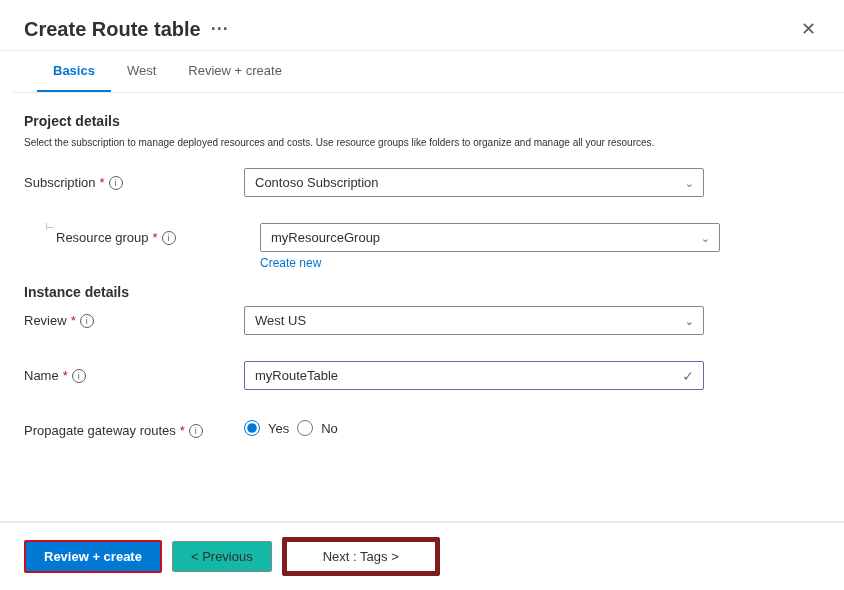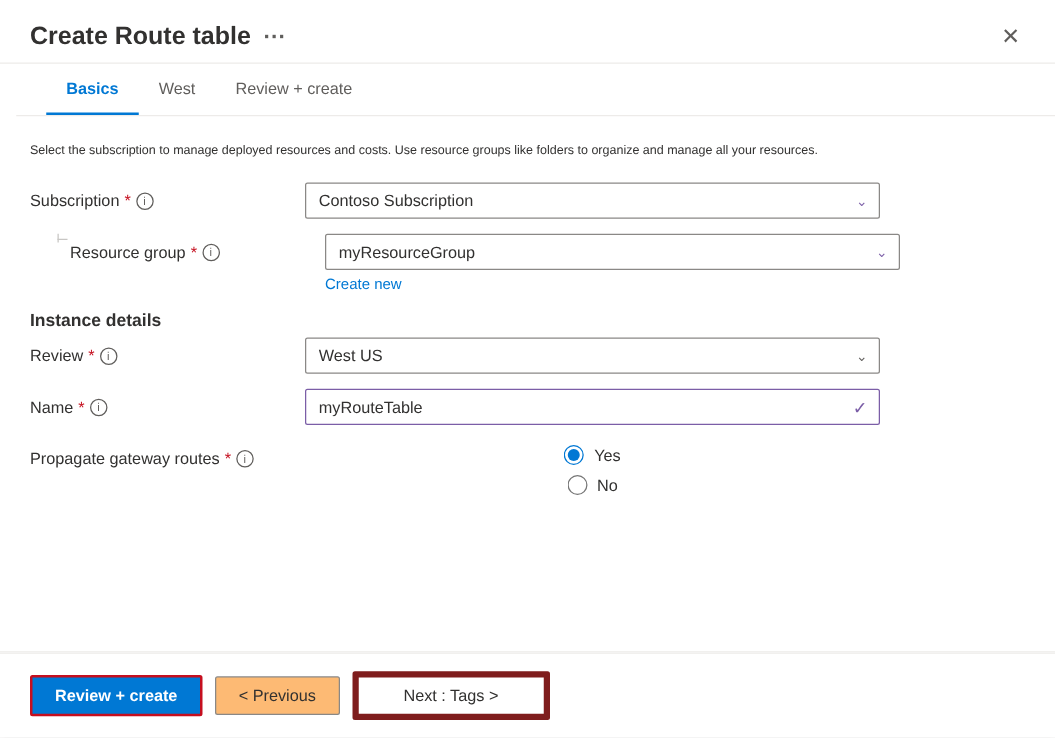--- a/index.html
+++ b/index.html
@@ -84,21 +84,21 @@
     }
     .section-desc {
       font-size: 10px;
       color: #323130;
       margin-bottom: 18px;
       line-height: 1.5;
     }
     .form-group {
       display: flex;
       align-items: flex-start;
-      margin-bottom: 12px;
+      margin-bottom: 26px;
     }
     .form-label {
       width: 220px;
       min-width: 220px;
       padding-top: 7px;
       font-size: 13px;
       color: #323130;
       display: flex;
       align-items: center;
       gap: 4px;
@@ -217,24 +217,23 @@
     .input-with-check .check-icon {
       position: absolute;
       right: 10px;
       top: 50%;
       transform: translateY(-50%);
       color: #7b5ea7;
       font-size: 14px;
     }
     .radio-group {
       display: flex;
-      flex-direction: column;
+      flex-direction: row;
       gap: 8px;
       padding-top: 4px;
-      align-items: center;
     }
     .radio-item {
       display: flex;
       align-items: center;
       gap: 8px;
       cursor: pointer;
     }
     .radio-item input[type="radio"] {
       accent-color: #0078d4;
       width: 16px;
@@ -263,21 +262,21 @@
       color: #fff;
       border: 2px solid #c50f1f;
       padding: 7px 18px;
       font-size: 13px;
       font-weight: 600;
       cursor: pointer;
       border-radius: 2px;
       outline: none;
     }
     .btn-secondary {
-      background: #fdba74;
+      background: #14b8a6;
       color: #323130;
       border: 1px solid #8a8886;
       padding: 7px 18px;
       font-size: 13px;
       cursor: pointer;
       border-radius: 2px;
       outline: none;
     }
     .btn-next {
       background: #fff;
@@ -304,20 +303,21 @@
   </div>
 
   <div class="tabs">
     <a class="tab active">Basics</a>
     <a class="tab">West</a>
     <a class="tab">Review + create</a>
   </div>
 
   <div class="content">
 
+    <div class="section-title">Project details</div>
     <div class="section-desc">Select the subscription to manage deployed resources and costs. Use resource groups like folders to organize and manage all your resources.</div>
 
     <div class="form-group">
       <div class="form-label">
         <span>Subscription</span>
         <span class="required">*</span>
         <span class="info-icon">i</span>
       </div>
       <div class="form-control-wrap">
         <div class="select-wrapper select-purple">

